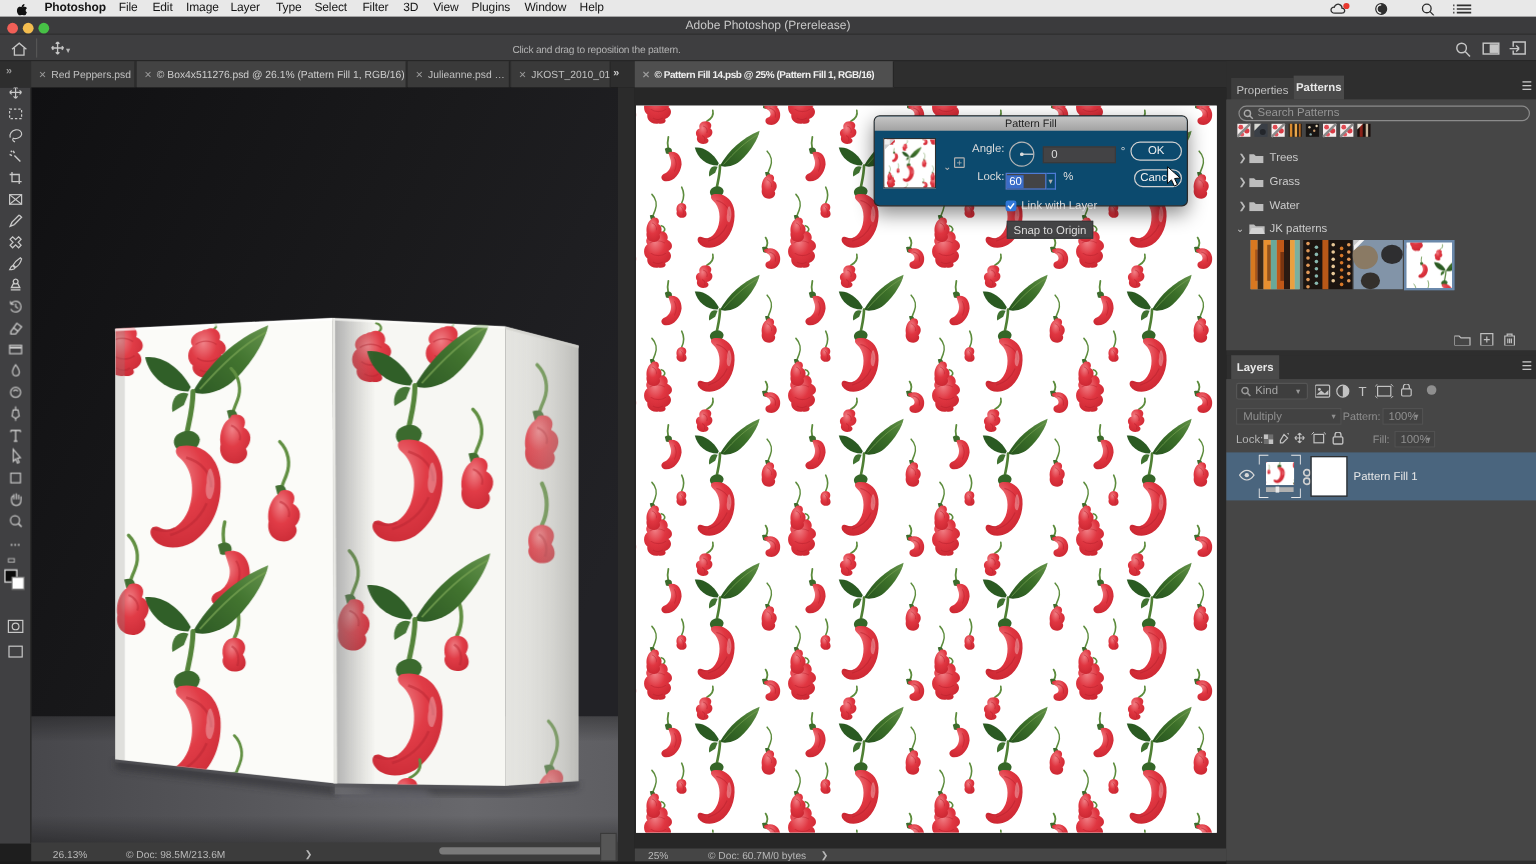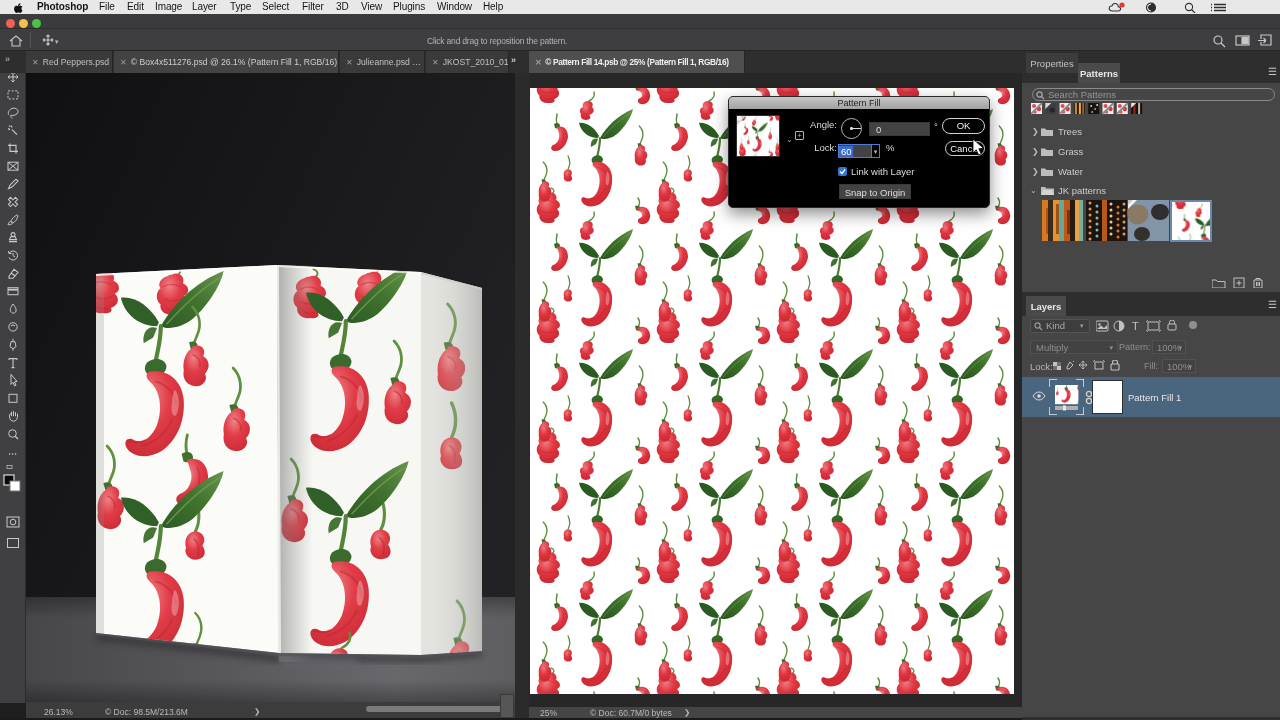--- a/index.html
+++ b/index.html
@@ -67,20 +67,21 @@
  <circle cx="81" cy="5" r="3.6"></circle>
         <path d="M83.5,7.5 L87,11"></path>
  <path d="M106,2.5 h12 M106,5.5 h12 M106,8.5 h12 M103,2.5 h1 M103,5.5 h1 M103,8.5 h1" stroke-width="1.3"></path>
 </svg>
     </div>
 
 <div class="abs" id="titlebar"></div>
 <div class="tl" style="left:6px;background:#f15f57"></div>
 <div class="tl" style="left:19px;background:#f4bd4f"></div>
 <div class="tl" style="left:32px;background:#47c146"></div>
+<div id="titletext">Adobe Photoshop (Prerelease)</div>
 
 <div class="abs" id="optionsbar"></div>
 <div id="optmsg">Click and drag to reposition the pattern.</div>
 <div class="abs" id="opticons">
 <svg style="position:absolute;left:8px;top:33px" width="52" height="15" fill="none" stroke="#c6c6c6" stroke-width="1.1">
  <path d="M2,8 L8,3 L14,8 M4,7 L4,13 L12,13 L12,7"></path>
  <path d="M40,2 L40,12 M35,7 L45,7 M40,2 L38.5,3.5 M40,2 L41.5,3.5 M40,12 L38.5,10.5 M40,12 L41.5,10.5 M35,7 L36.5,5.5 M35,7 L36.5,8.5 M45,7 L43.5,5.5 M45,7 L43.5,8.5"></path>
 </svg>
 <div style="position:absolute;left:55px;top:38px;color:#b6b6b6;font-size:7px">▾</div>
 <div style="position:absolute;left:30px;top:32px;width:1px;height:16px;background:#555"></div>
@@ -360,26 +361,26 @@
     </div>
 <div class="abs" style="left:500px;top:694px;width:14px;height:24px;background:#565656;border:1px solid #3a3a3a"></div>
 <div class="abs" id="rstatus">
       <span style="position:absolute;left:11px;top:1px">25%</span>
       <span style="position:absolute;left:61px;top:1px">© Doc: 60.7M/0 bytes</span>
       <span style="position:absolute;left:155px;top:1px;font-size:7.5px">❯</span>
     </div>
 <div class="abs" id="botstrip"></div>
 
 <div class="abs" id="panelcol"></div>
-<div class="ptab" style="left:1026px;top:53px;width:52px">Properties</div>
+<div class="ptab" style="left:1026px;top:65px;width:52px">Properties</div>
 <div class="ptab on" style="left:1078px;top:63px;width:42px">Patterns</div>
 <div class="abs" style="left:1268px;top:66px;color:#c6c6c6;font-size:10px">☰</div>
 <div class="abs" id="patpanel"></div>
 
-<div class="abs" id="dlg" style="left:728px;top:96px;width:262px;height:112px;background:#000000;border:1px solid #2a2a2a;border-radius:5px;box-shadow:0 6px 16px rgba(0,0,0,.45);color:#dcdcdc;font-size:9.5px">
+<div class="abs" id="dlg" style="left:728px;top:96px;width:262px;height:76px;background:#0c4a6e;border:1px solid #2a2a2a;border-radius:5px;box-shadow:0 6px 16px rgba(0,0,0,.45);color:#dcdcdc;font-size:9.5px">
  <div style="position:absolute;left:0;top:0;width:260px;height:12px;background:linear-gradient(#c6c6c6,#a2a2a2);border-radius:4px 4px 0 0;text-align:center;color:#1d1d1d;line-height:12px;font-size:9px">Pattern Fill</div>
  <div style="position:absolute;left:7px;top:18px;width:44px;height:42px;background:#fff;border:1px solid #2e2e2e;overflow:hidden">
    <svg width="44" height="42">
           <g transform="scale(.3)">
             <rect width="147" height="140" fill="url(#tile)"></rect>
           </g>
           <path d="M0,0 L9,0 L0,9 Z" fill="#cfcfcf"></path>
           <path d="M0,0 L4.5,0 L4.5,4.5 L0,4.5 Z" fill="#efefef"></path>
         </svg>
  </div>

